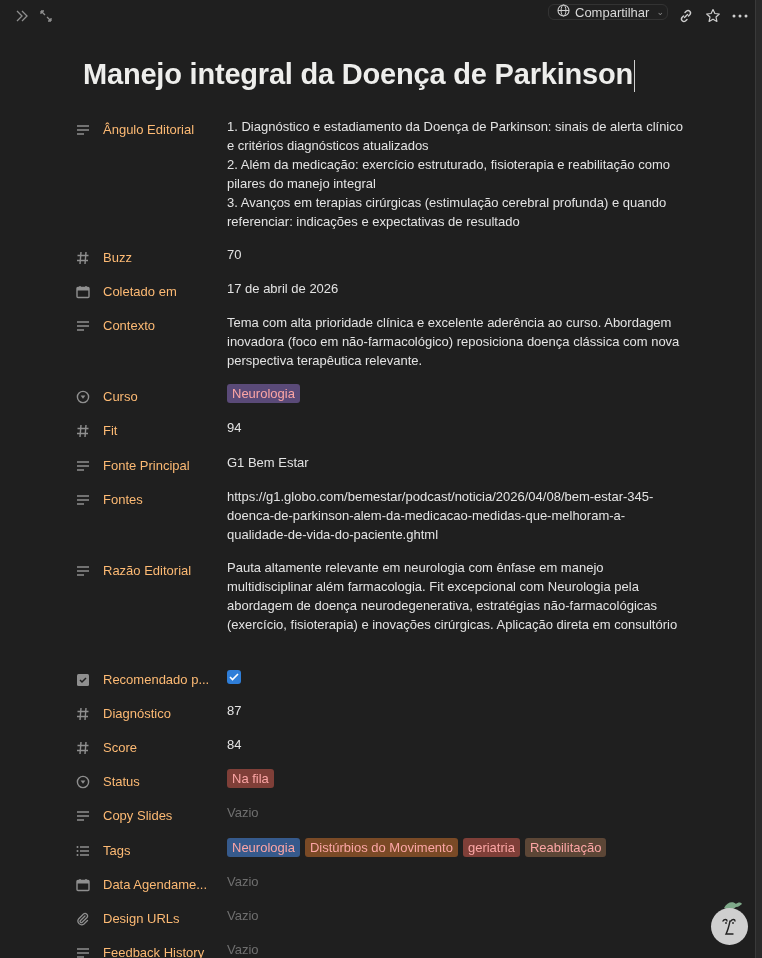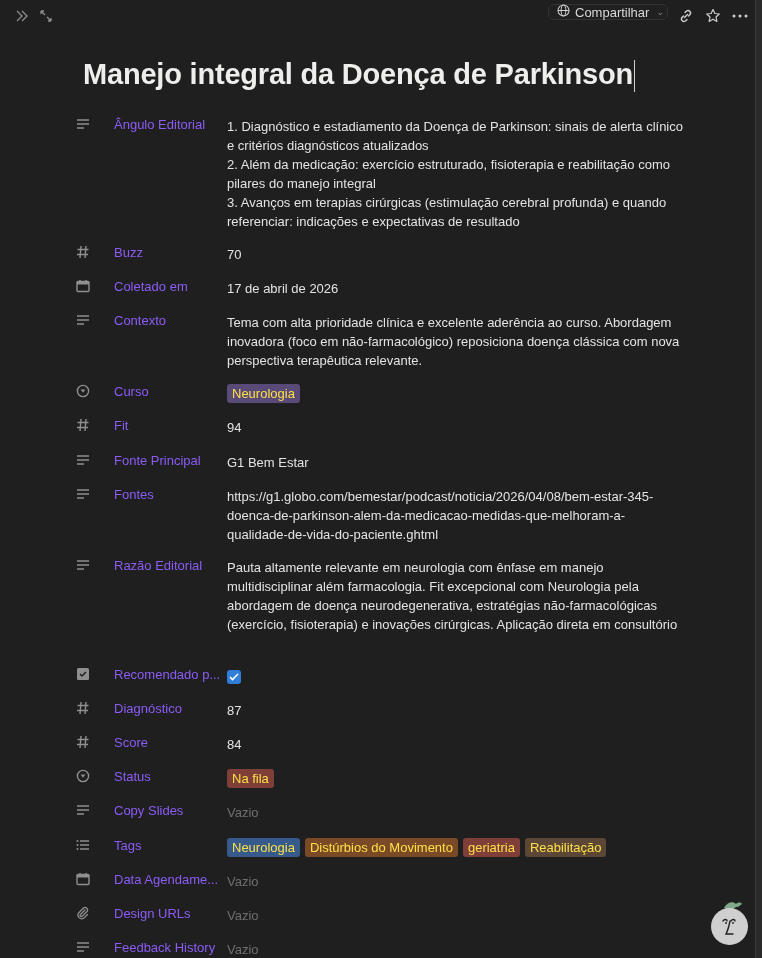--- a/index.html
+++ b/index.html
@@ -10,25 +10,25 @@
 
   .topbar { position: absolute; left: 0; top: 0; width: 755px; height: 32px; }
   .tb-icon { position: absolute; top: 6px; width: 20px; height: 20px; display: flex; align-items: center; justify-content: center; color: #8f8f8f; }
   .share-btn { position: absolute; left: 548px; top: 4px; width: 120px; height: 16px; border: 1px solid #333; border-radius: 6px; display: flex; align-items: center; padding-left: 8px; gap: 5px; font-size: 13px; color: #d8d8d8; background: #202020; }
   .share-btn .chev { color: #8a8a8a; font-size: 9px; margin-left: 2px; }
 
   .title { position: absolute; left: 76px; top: 58px; font-size: 29px; font-weight: 700; color: #eeeeec; letter-spacing: -0.2px; white-space: nowrap; margin-left: 7px; }
   .caret { display: inline-block; width: 1px; height: 32px; background: #cfcfcf; vertical-align: middle; margin-left: 1px; }
 
   .prop { position: absolute; left: 76px; width: 620px; }
-  .prop-label { position: absolute; left: 0; top: 0; width: 140px; display: flex; align-items: flex-start; gap: 24px; font-size: 13px; color: #8b5cf6; height: 20px; white-space: nowrap; }
+  .prop-label { position: absolute; left: 0; top: 0; width: 140px; display: flex; align-items: flex-end; gap: 13px; font-size: 13px; color: #fdba74; height: 20px; white-space: nowrap; }
   .prop-label .ic { width: 14px; height: 14px; display: flex; align-items: center; justify-content: center; color: #8f8f8f; flex: none; }
   .prop-value { position: absolute; left: 151px; top: 0; width: 460px; font-size: 13px; line-height: 19px; color: #e3e3e3; }
   .empty { color: #6f6f6f; }
-  .tag { display: inline-block; padding: 0 5px; height: 19px; line-height: 19px; border-radius: 3px; font-size: 13px; color: #fde047; margin-right: 5px; }
+  .tag { display: inline-block; padding: 0 5px; height: 19px; line-height: 19px; border-radius: 3px; font-size: 13px; color: #fca5a5; margin-right: 5px; }
   .checkbox { width: 14px; height: 14px; border-radius: 3px; background: #2f7ed8; display: flex; align-items: center; justify-content: center; margin-top: 3px; }
 
   .avatar { position: absolute; left: 711px; top: 908px; width: 37px; height: 37px; border-radius: 50%; background: #cfcfcf; display: flex; align-items: center; justify-content: center; }
   .leaf { position: absolute; left: 722px; top: 900px; width: 22px; height: 12px; }
 </style>
 </head>
 <body>
 
 <div class="page">
 

